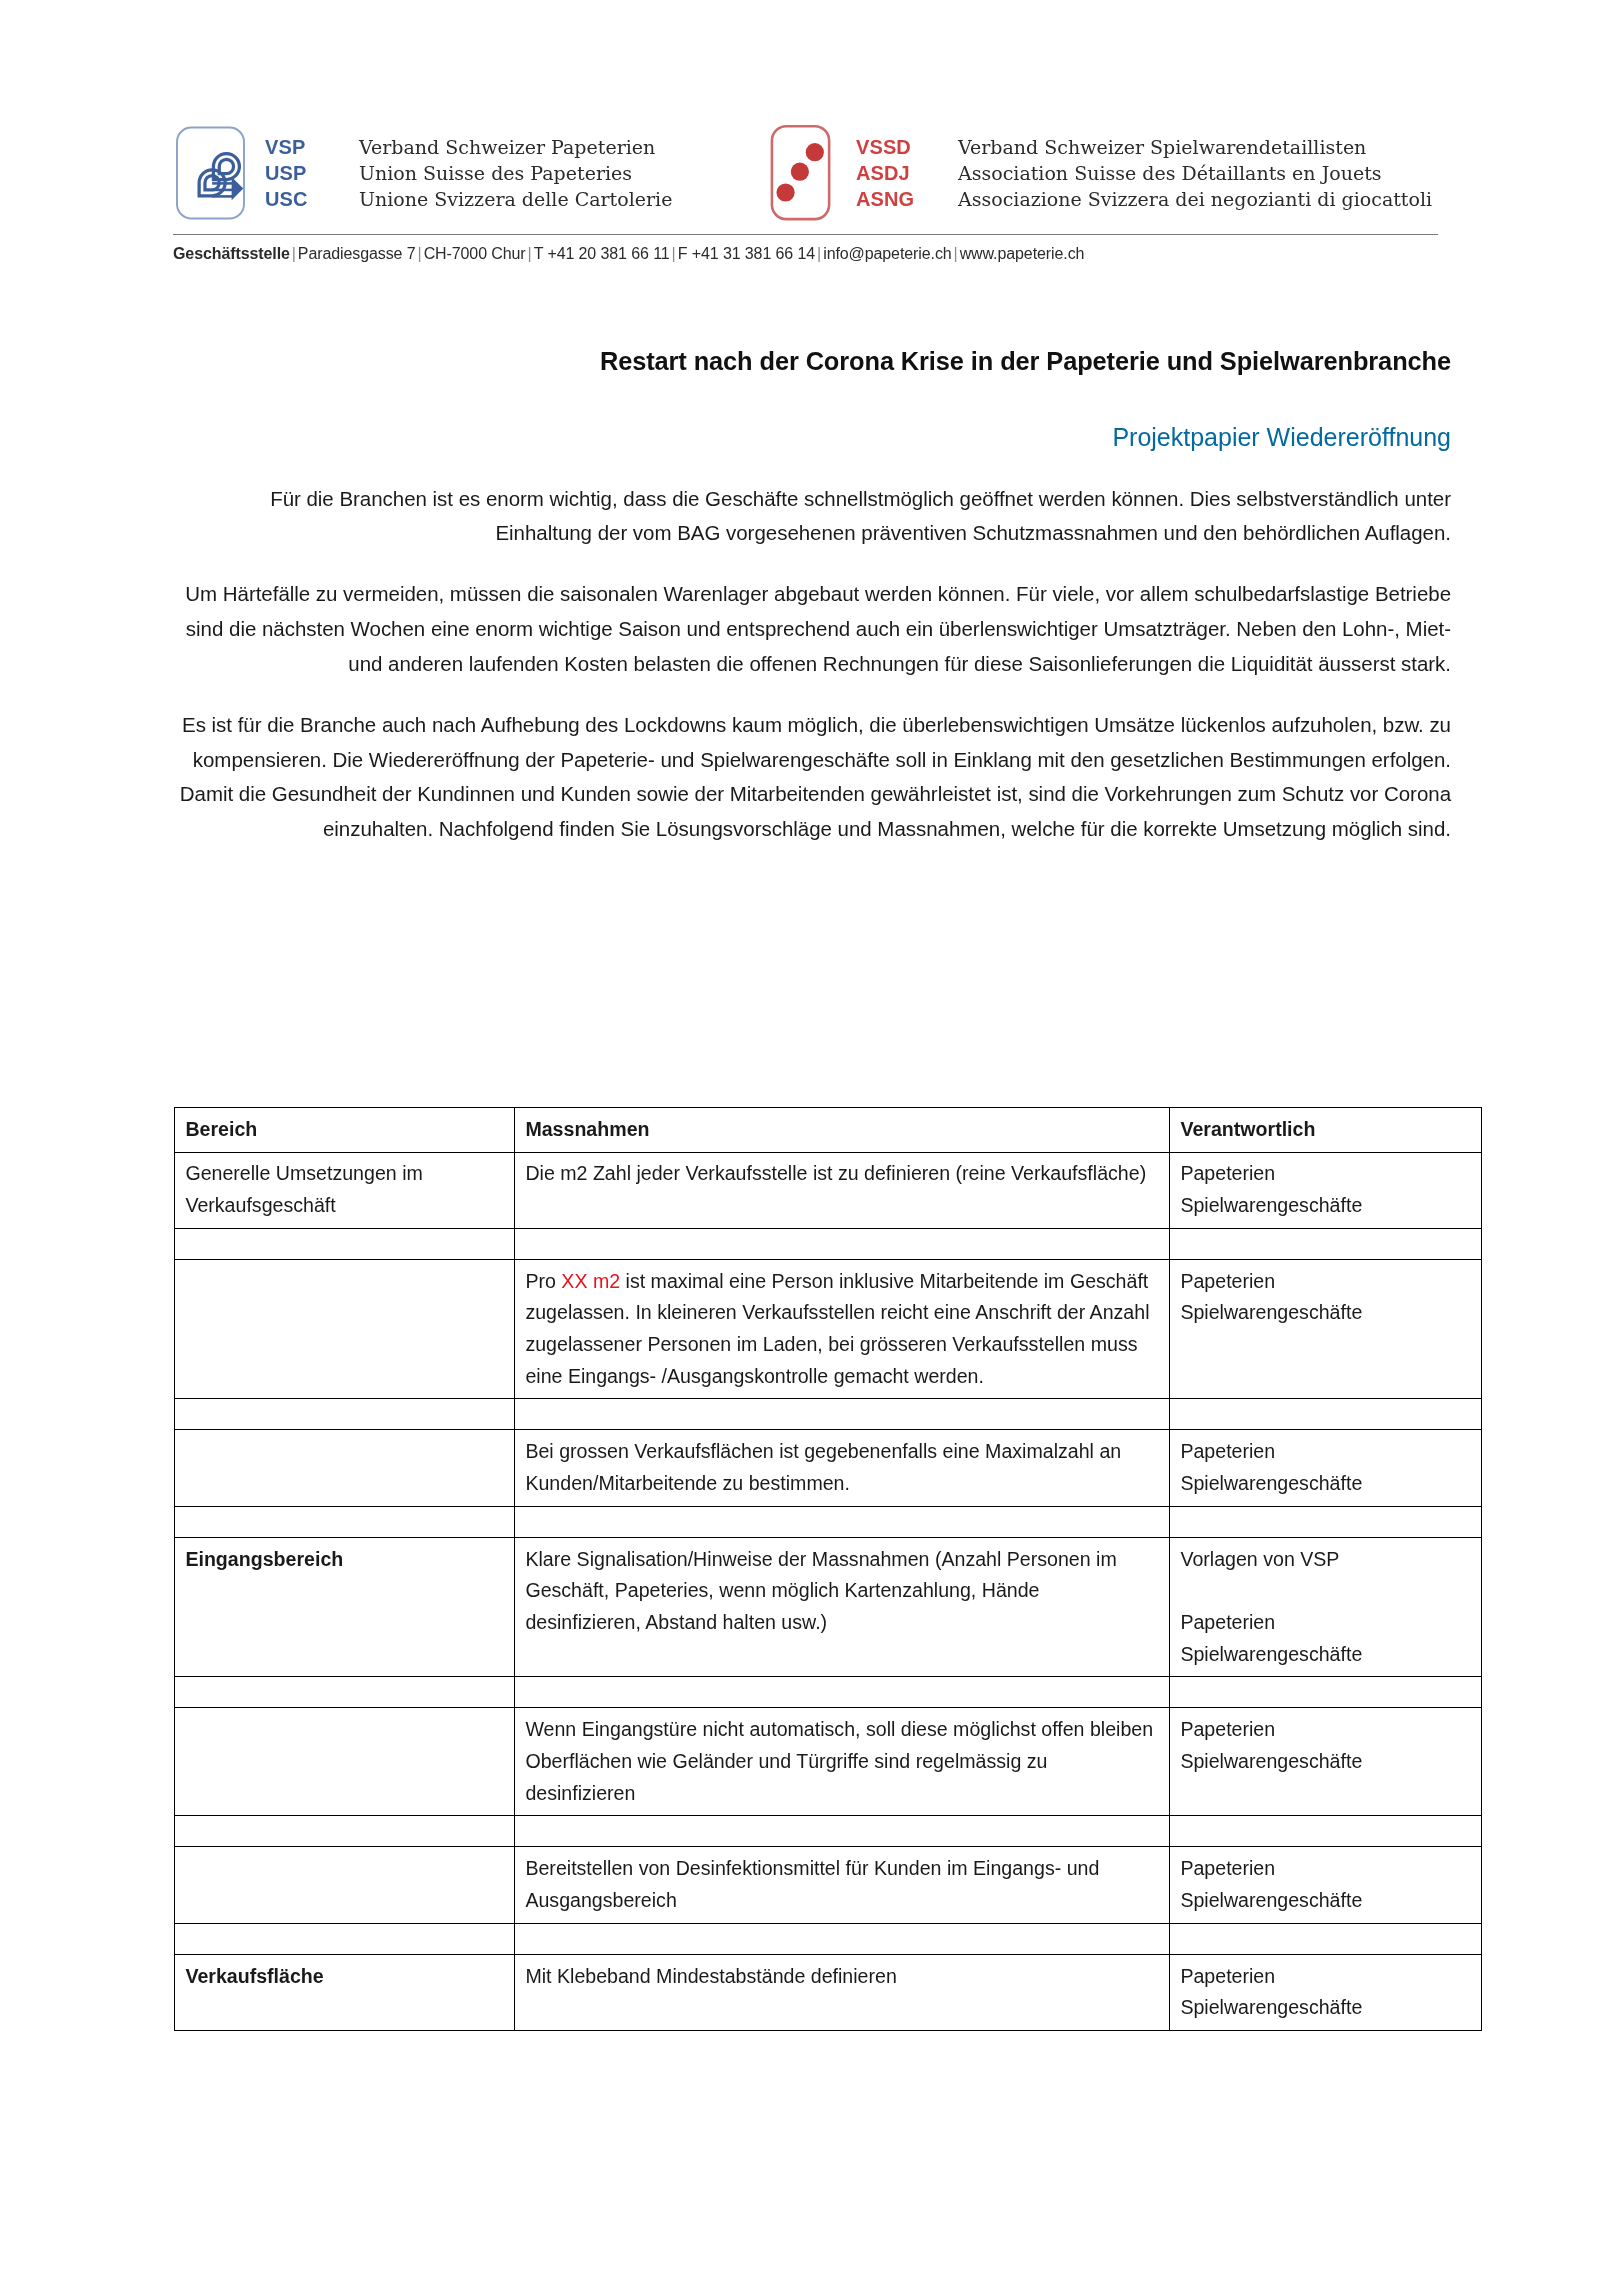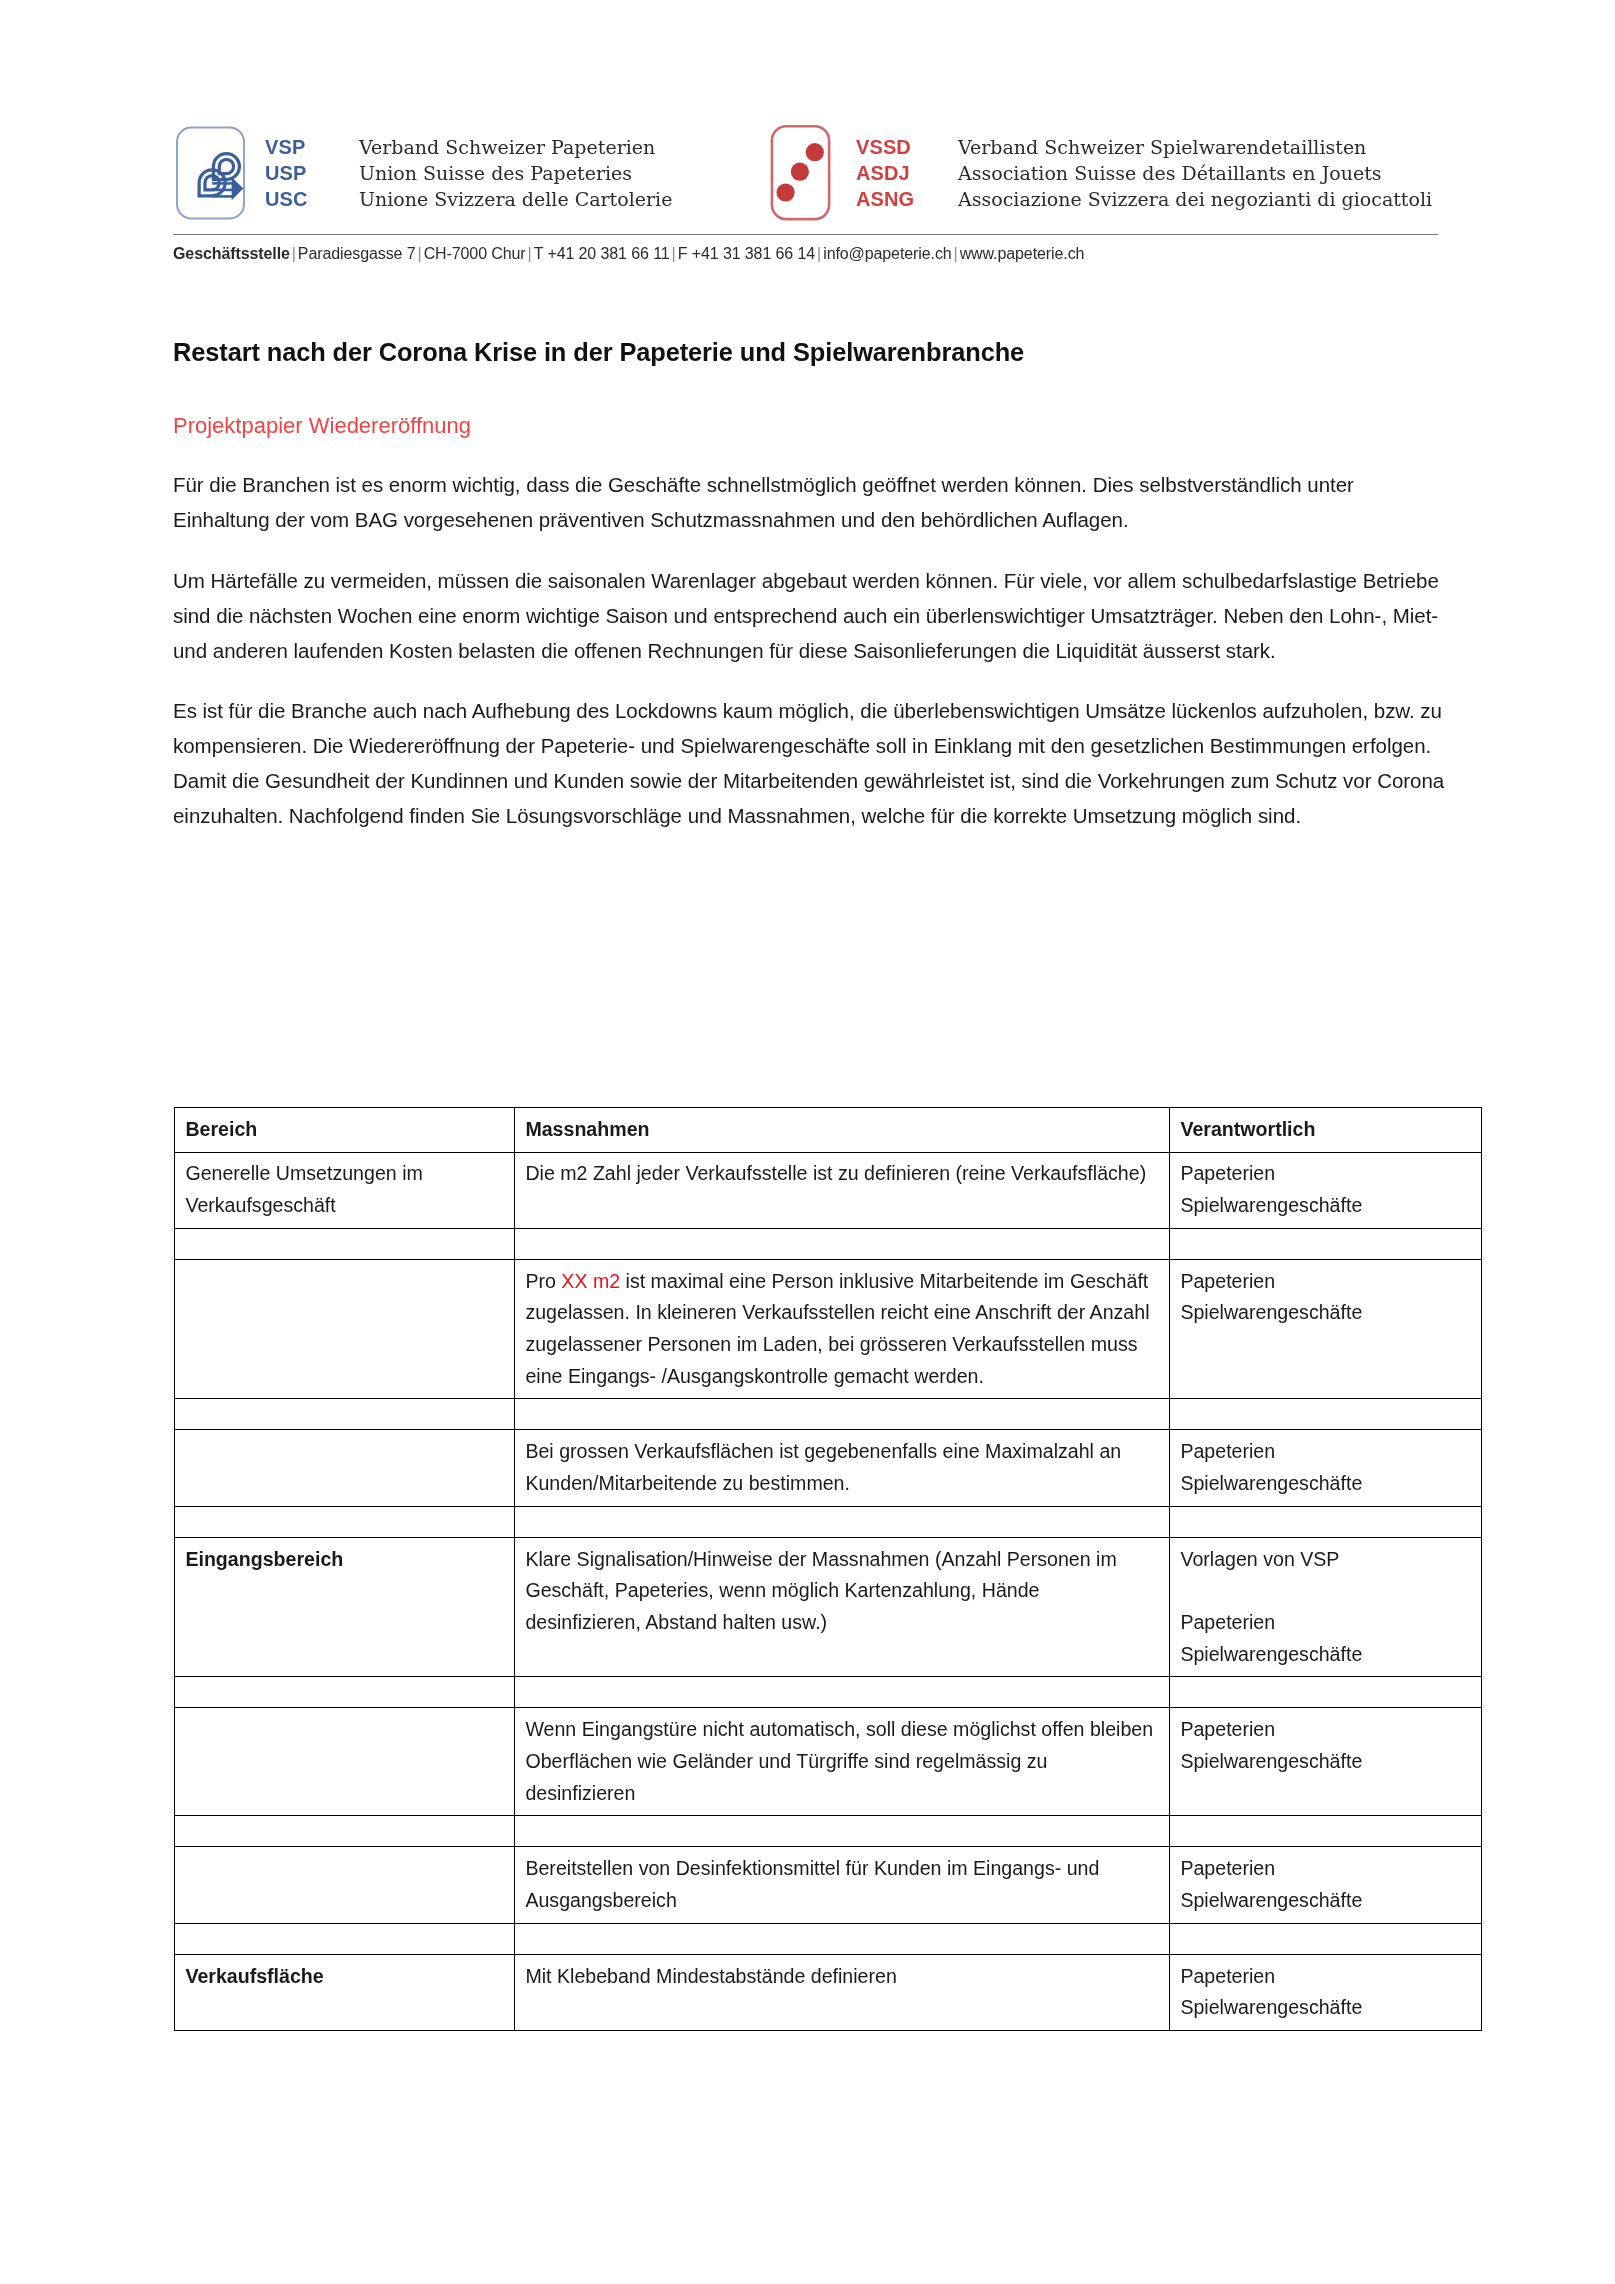--- a/index.html
+++ b/index.html
@@ -86,37 +86,38 @@
     letter-spacing: -0.1px;
     white-space: nowrap;
   }
   .contact-line b { font-weight: bold; }
   .sep { color: #8a8a8a; padding: 0 2px; }
 
   
   .content {
     position: absolute;
     left: 173px;
-    top: 335px;
+    top: 344px;
     width: 1278px;
+    text-align: right;
   }
   h1.doc-title {
     font-size: 25.4px;
     font-weight: bold;
     margin: 0;
     padding: 0;
     line-height: 1.35;
     letter-spacing: -0.1px;
     color: #111;
   }
   p.sub {
-    font-size: 22px;
+    font-size: 25px;
     margin: 41px 0 0 0;
     line-height: 1.45;
-    color: #ef4444;
+    color: #0369a1;
   }
   p.body {
     font-size: 20.5px;
     line-height: 1.70;
     margin: 26px 0 0 0;
     color: #1a1a1a;
     letter-spacing: -0.03px;
   }
 
   

